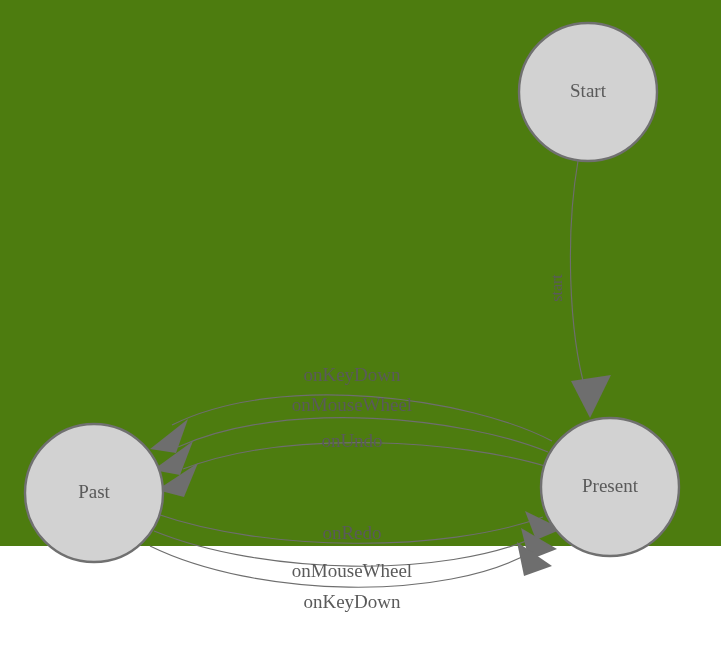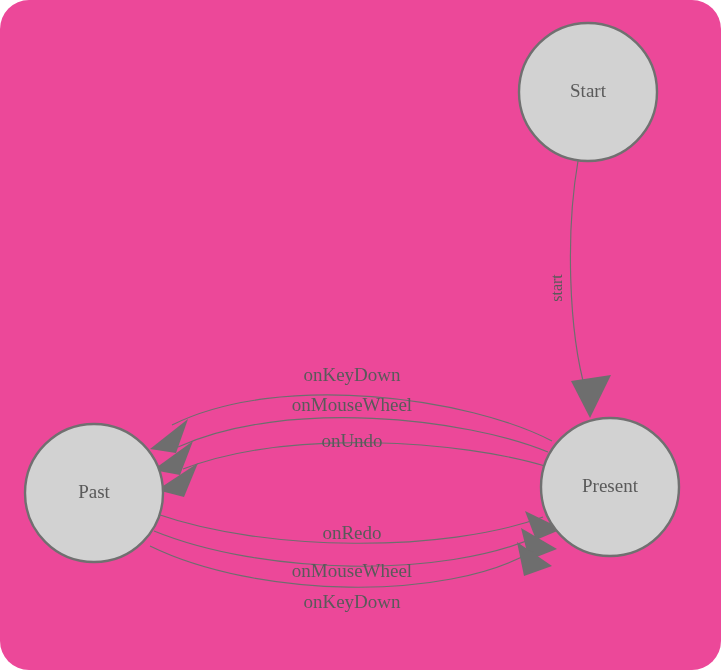--- a/index.html
+++ b/index.html
@@ -9,23 +9,22 @@
   }
   body {
     width: 721px;
     height: 670px;
     font-family: "Liberation Serif", serif;
     overflow: hidden;
   }
   #diagram-canvas {
     position: relative;
     width: 721px;
-    height: 670px;
-    background: #ec4899;
-    border-radius: 29px;
+    height: 546px;
+    background: #4d7c0f;
   }
   #diagram-svg {
     position: absolute;
     top: 0;
     left: 0;
     width: 721px;
     height: 670px;
   }
   .node-circle {
     fill: #d2d2d2;

